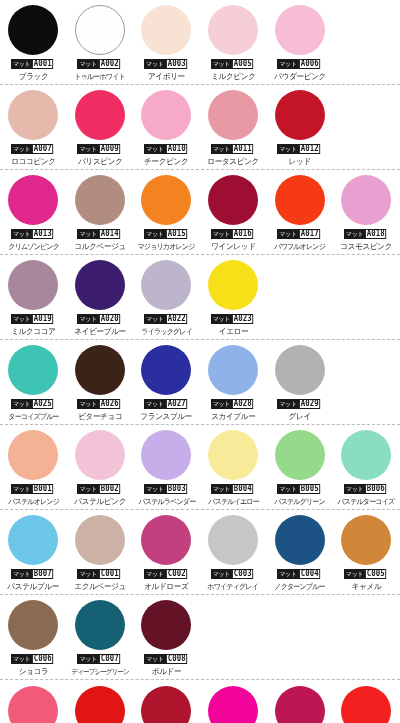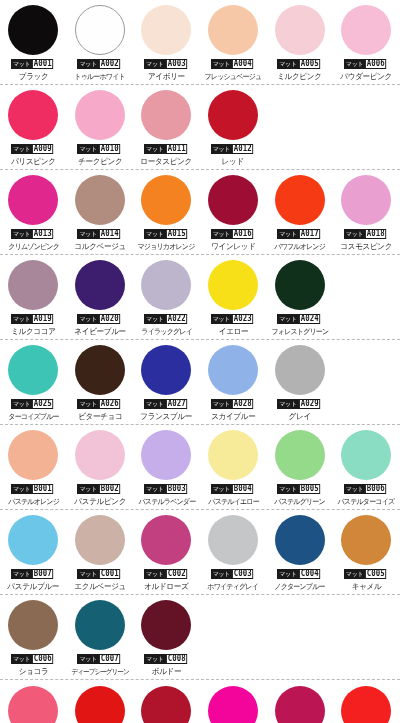--- a/index.html
+++ b/index.html
@@ -116,46 +116,46 @@
       </div>
       <div class="swatch">
         <div class="disc" style="background: rgb(248, 226, 212);"></div>
         <div class="codeline">
           <span class="matte">マット</span>
           <span class="code">A003</span>
         </div>
         <div class="cname">アイボリー</div>
       </div>
       <div class="swatch">
-        <div class="disc" style="background: rgb(247, 200, 168);"></div>
-        <div class="codeline">
-          <span class="matte">マット</span>
-          <span class="code">A004</span>
-        </div>
-        <div class="cname tight">フレッシュベージュ</div>
-      </div>
-      <div class="swatch">
         <div class="disc" style="background: rgb(246, 206, 214);"></div>
         <div class="codeline">
           <span class="matte">マット</span>
           <span class="code">A005</span>
         </div>
         <div class="cname">ミルクピンク</div>
       </div>
       <div class="swatch">
         <div class="disc" style="background: rgb(247, 188, 214);"></div>
         <div class="codeline">
           <span class="matte">マット</span>
           <span class="code">A006</span>
         </div>
         <div class="cname">パウダーピンク</div>
       </div>
     </div>
     <div class="row">
       <div class="swatch">
+        <div class="disc" style="background: rgb(230, 185, 173);"></div>
+        <div class="codeline">
+          <span class="matte">マット</span>
+          <span class="code">A007</span>
+        </div>
+        <div class="cname">ロココピンク</div>
+      </div>
+      <div class="swatch">
         <div class="disc" style="background: rgb(240, 45, 99);"></div>
         <div class="codeline">
           <span class="matte">マット</span>
           <span class="code">A009</span>
         </div>
         <div class="cname">パリスピンク</div>
       </div>
       <div class="swatch">
         <div class="disc" style="background: rgb(246, 169, 200);"></div>
         <div class="codeline">
@@ -256,28 +256,20 @@
         </div>
         <div class="cname tight">ライラックグレイ</div>
       </div>
       <div class="swatch">
         <div class="disc" style="background: rgb(247, 224, 24);"></div>
         <div class="codeline">
           <span class="matte">マット</span>
           <span class="code">A023</span>
         </div>
         <div class="cname">イエロー</div>
-      </div>
-      <div class="swatch">
-        <div class="disc" style="background: rgb(17, 48, 28);"></div>
-        <div class="codeline">
-          <span class="matte">マット</span>
-          <span class="code">A024</span>
-        </div>
-        <div class="cname tight">フォレストグリーン</div>
       </div>
     </div>
     <div class="row">
       <div class="swatch">
         <div class="disc" style="background: rgb(62, 196, 180);"></div>
         <div class="codeline">
           <span class="matte">マット</span>
           <span class="code">A025</span>
         </div>
         <div class="cname tight">ターコイズブルー</div>

